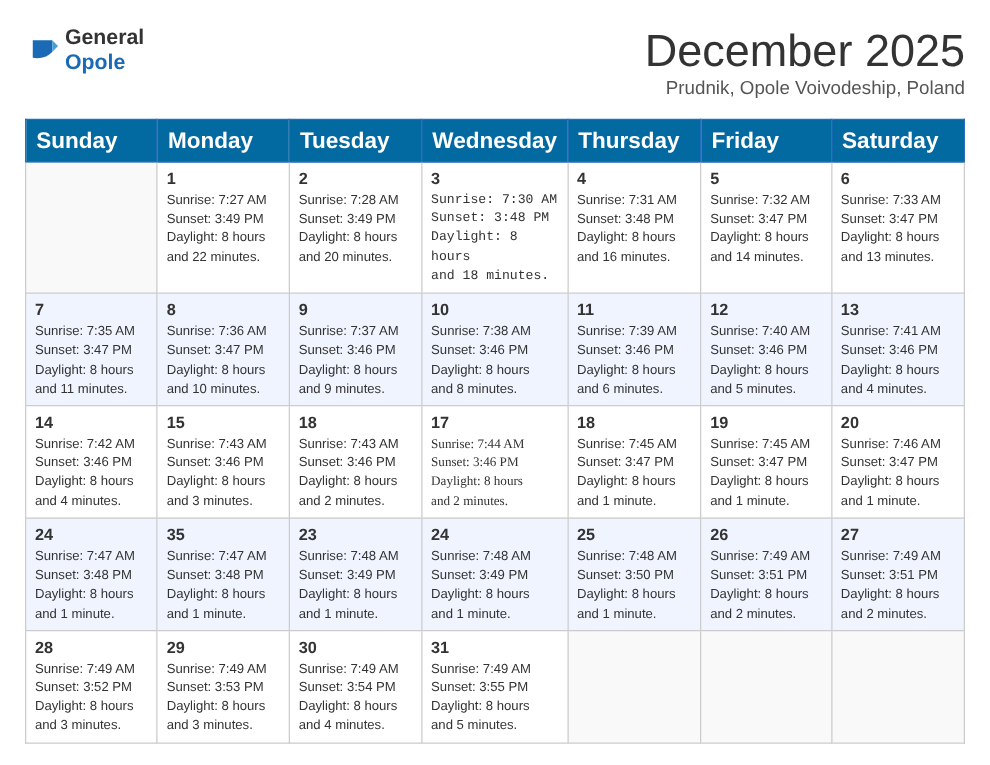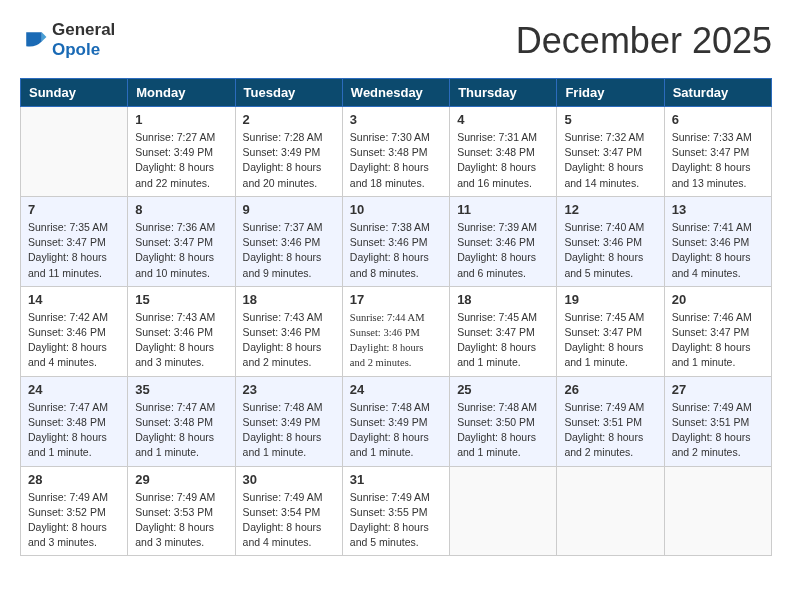--- a/index.html
+++ b/index.html
@@ -35,25 +35,25 @@
     }
     .location {
       font-size: 15px;
       color: #555;
     }
     .calendar {
       width: 100%;
       border-collapse: collapse;
     }
     .calendar th {
-      background: #0c4a6e;
+      background: #0369a1;
       color: #fff;
       text-align: left;
       padding: 6px 8px;
-      font-size: 13px;
+      font-size: 18px;
       font-weight: bold;
       border: 1px solid #2b6bbd;
     }
     .calendar td {
       border: 1px solid #ccc;
       vertical-align: top;
       padding: 5px 7px;
       width: 14.28%;
       min-height: 80px;
       font-size: 11px;
@@ -91,20 +91,21 @@
       <div style="font-size:17px; font-weight:bold; color:#333; line-height:1.15;">
         <span>General</span>
       </div>
       <div style="font-size:17px; font-weight:bold; color:#1a6ab5; line-height:1.15;">
         <span>Opole</span>
       </div>
     </div>
   </div>
   <div class="title-block">
     <div class="month-title">December 2025</div>
+    <div class="location">Prudnik, Opole Voivodeship, Poland</div>
   </div>
 </div>
 
 <table class="calendar">
   <thead>
     <tr>
     <th>Sunday</th>
         <th>Monday</th>
         <th>Tuesday</th>
         <th>Wednesday</th>
@@ -125,21 +126,21 @@
         </td>
         <td>
           <span class="day-number">2</span>
           <div class="day-info" style="white-space: pre-line;">Sunrise: 7:28 AM
 Sunset: 3:49 PM
 Daylight: 8 hours
 and 20 minutes.</div>
         </td>
         <td>
           <span class="day-number">3</span>
-          <div class="day-info" style="white-space: pre-line;">Sunrise: 7:30 AM
+          <div class="day-info" style="white-space: pre-line; font-family: Liberation Mono, monospace;">Sunrise: 7:30 AM
 Sunset: 3:48 PM
 Daylight: 8 hours
 and 18 minutes.</div>
         </td>
         <td>
           <span class="day-number">4</span>
           <div class="day-info" style="white-space: pre-line;">Sunrise: 7:31 AM
 Sunset: 3:48 PM
 Daylight: 8 hours
 and 16 minutes.</div>

